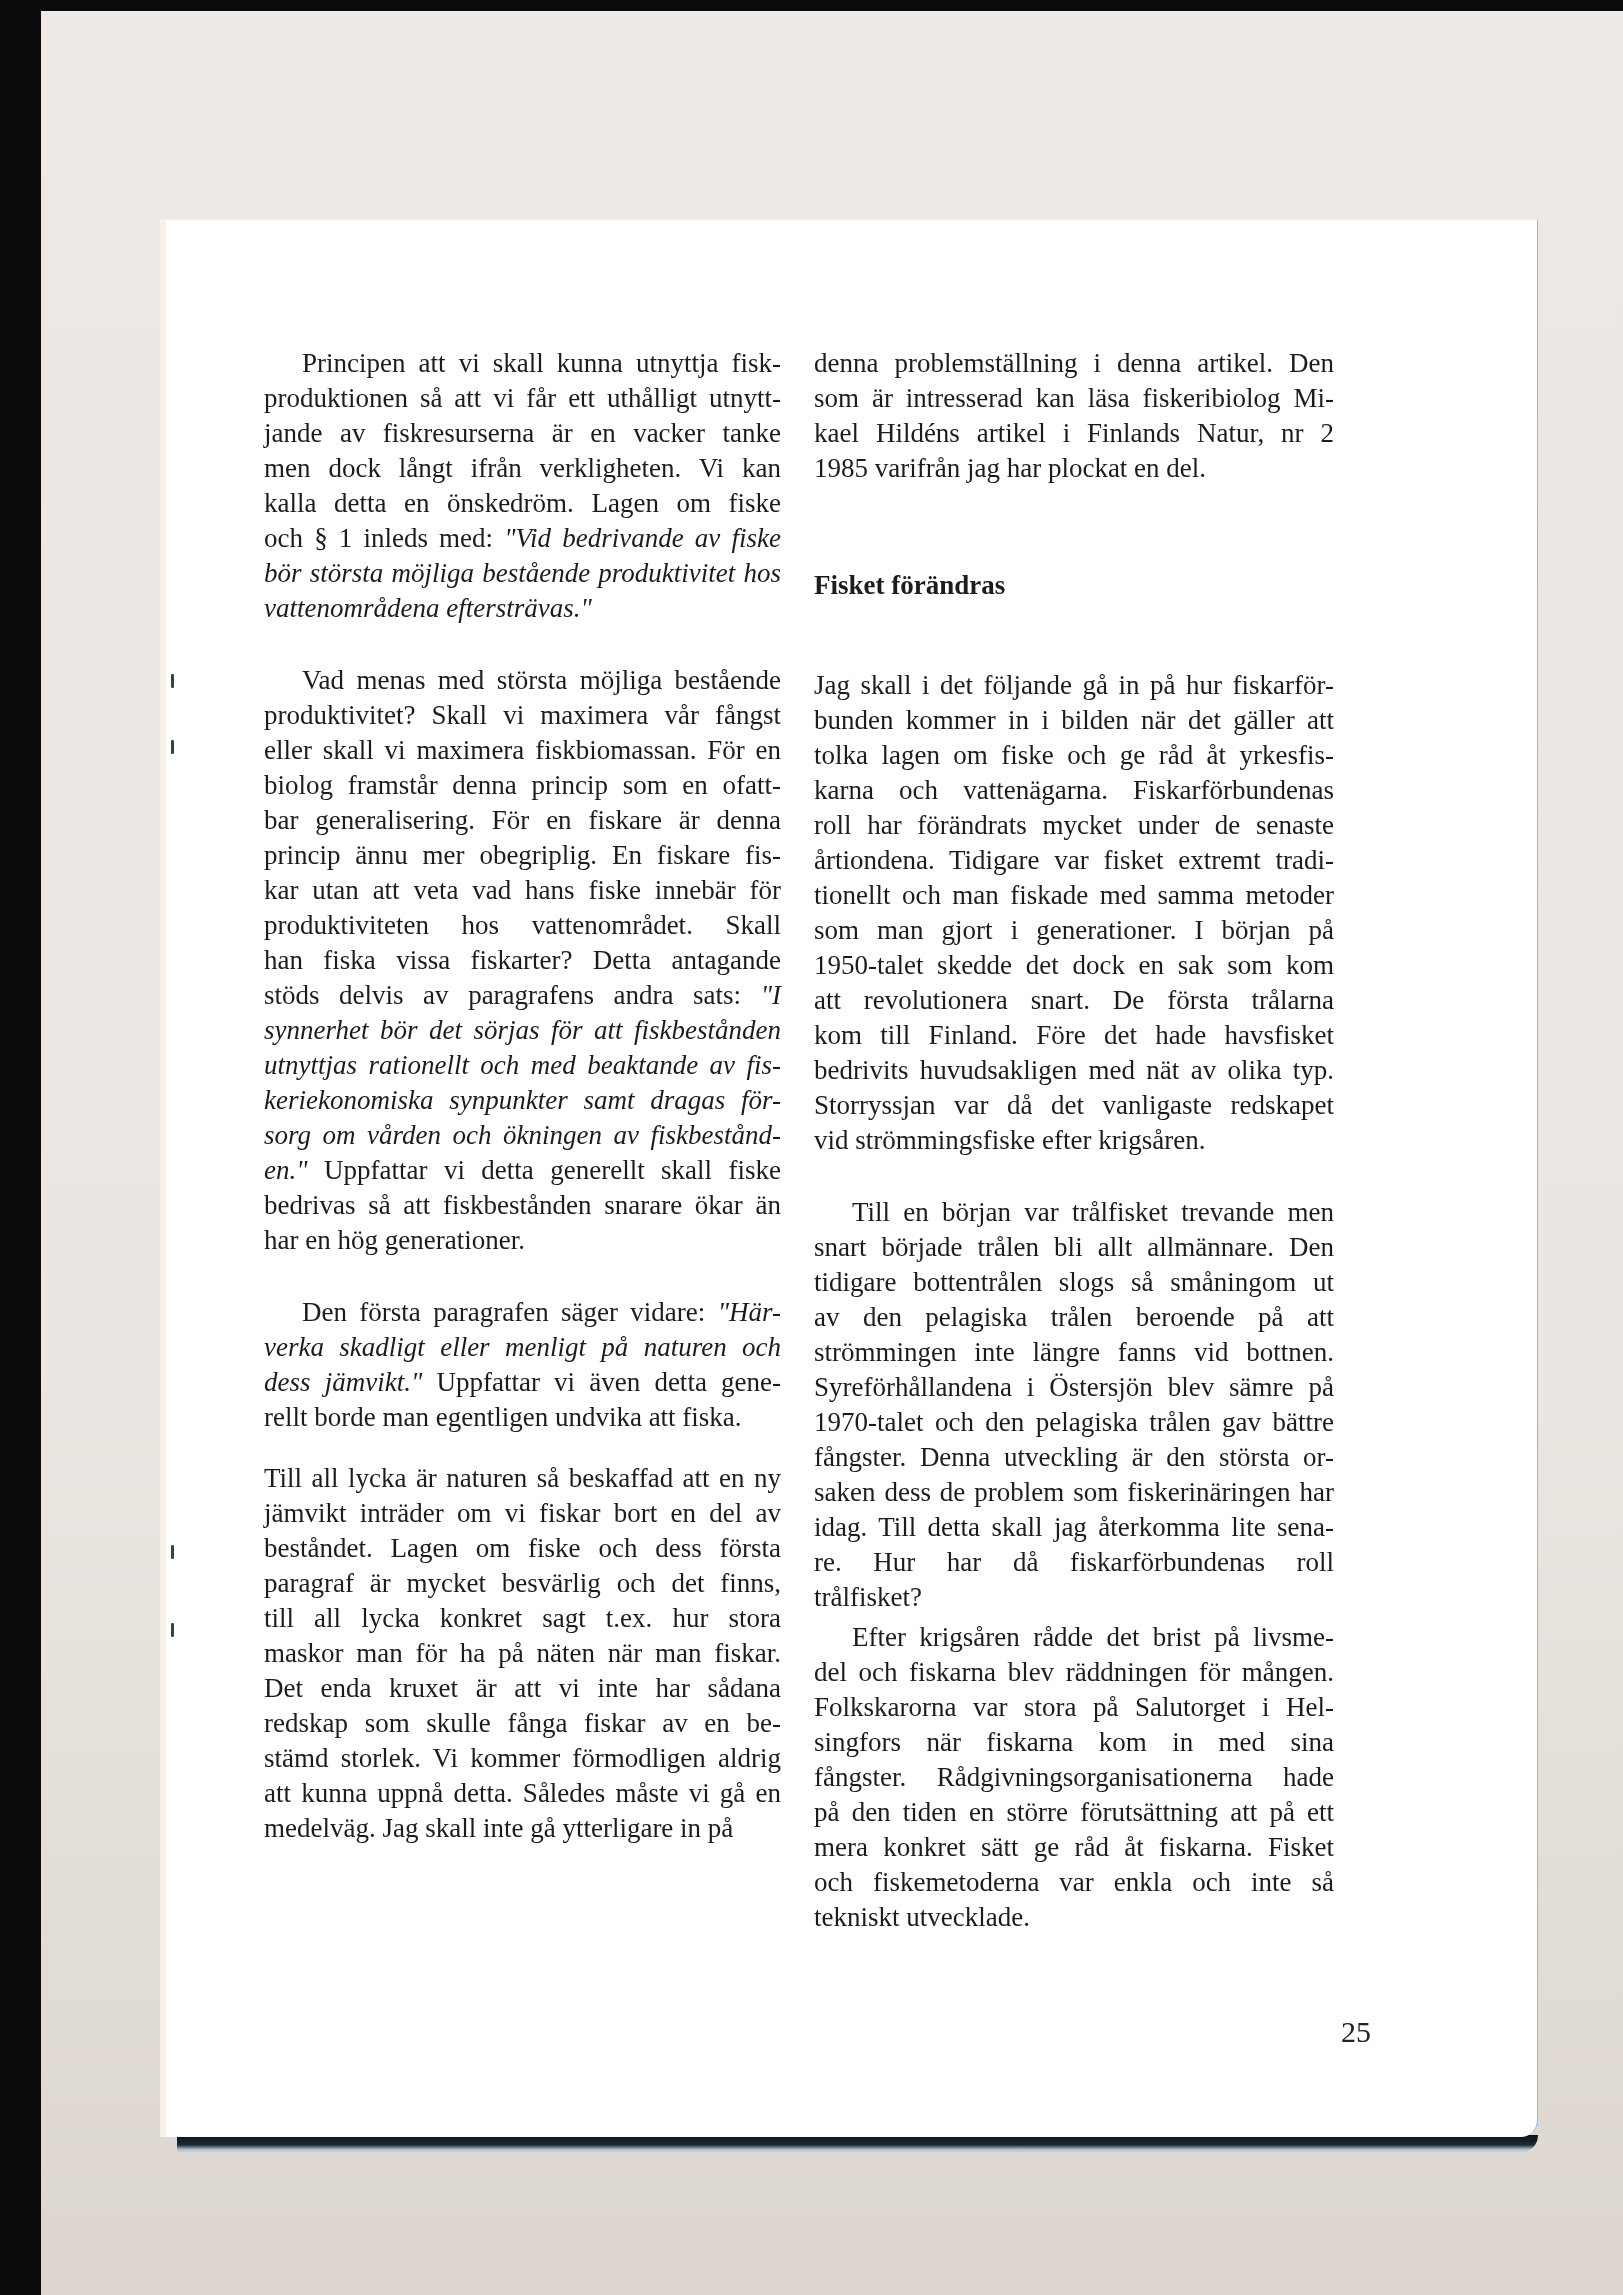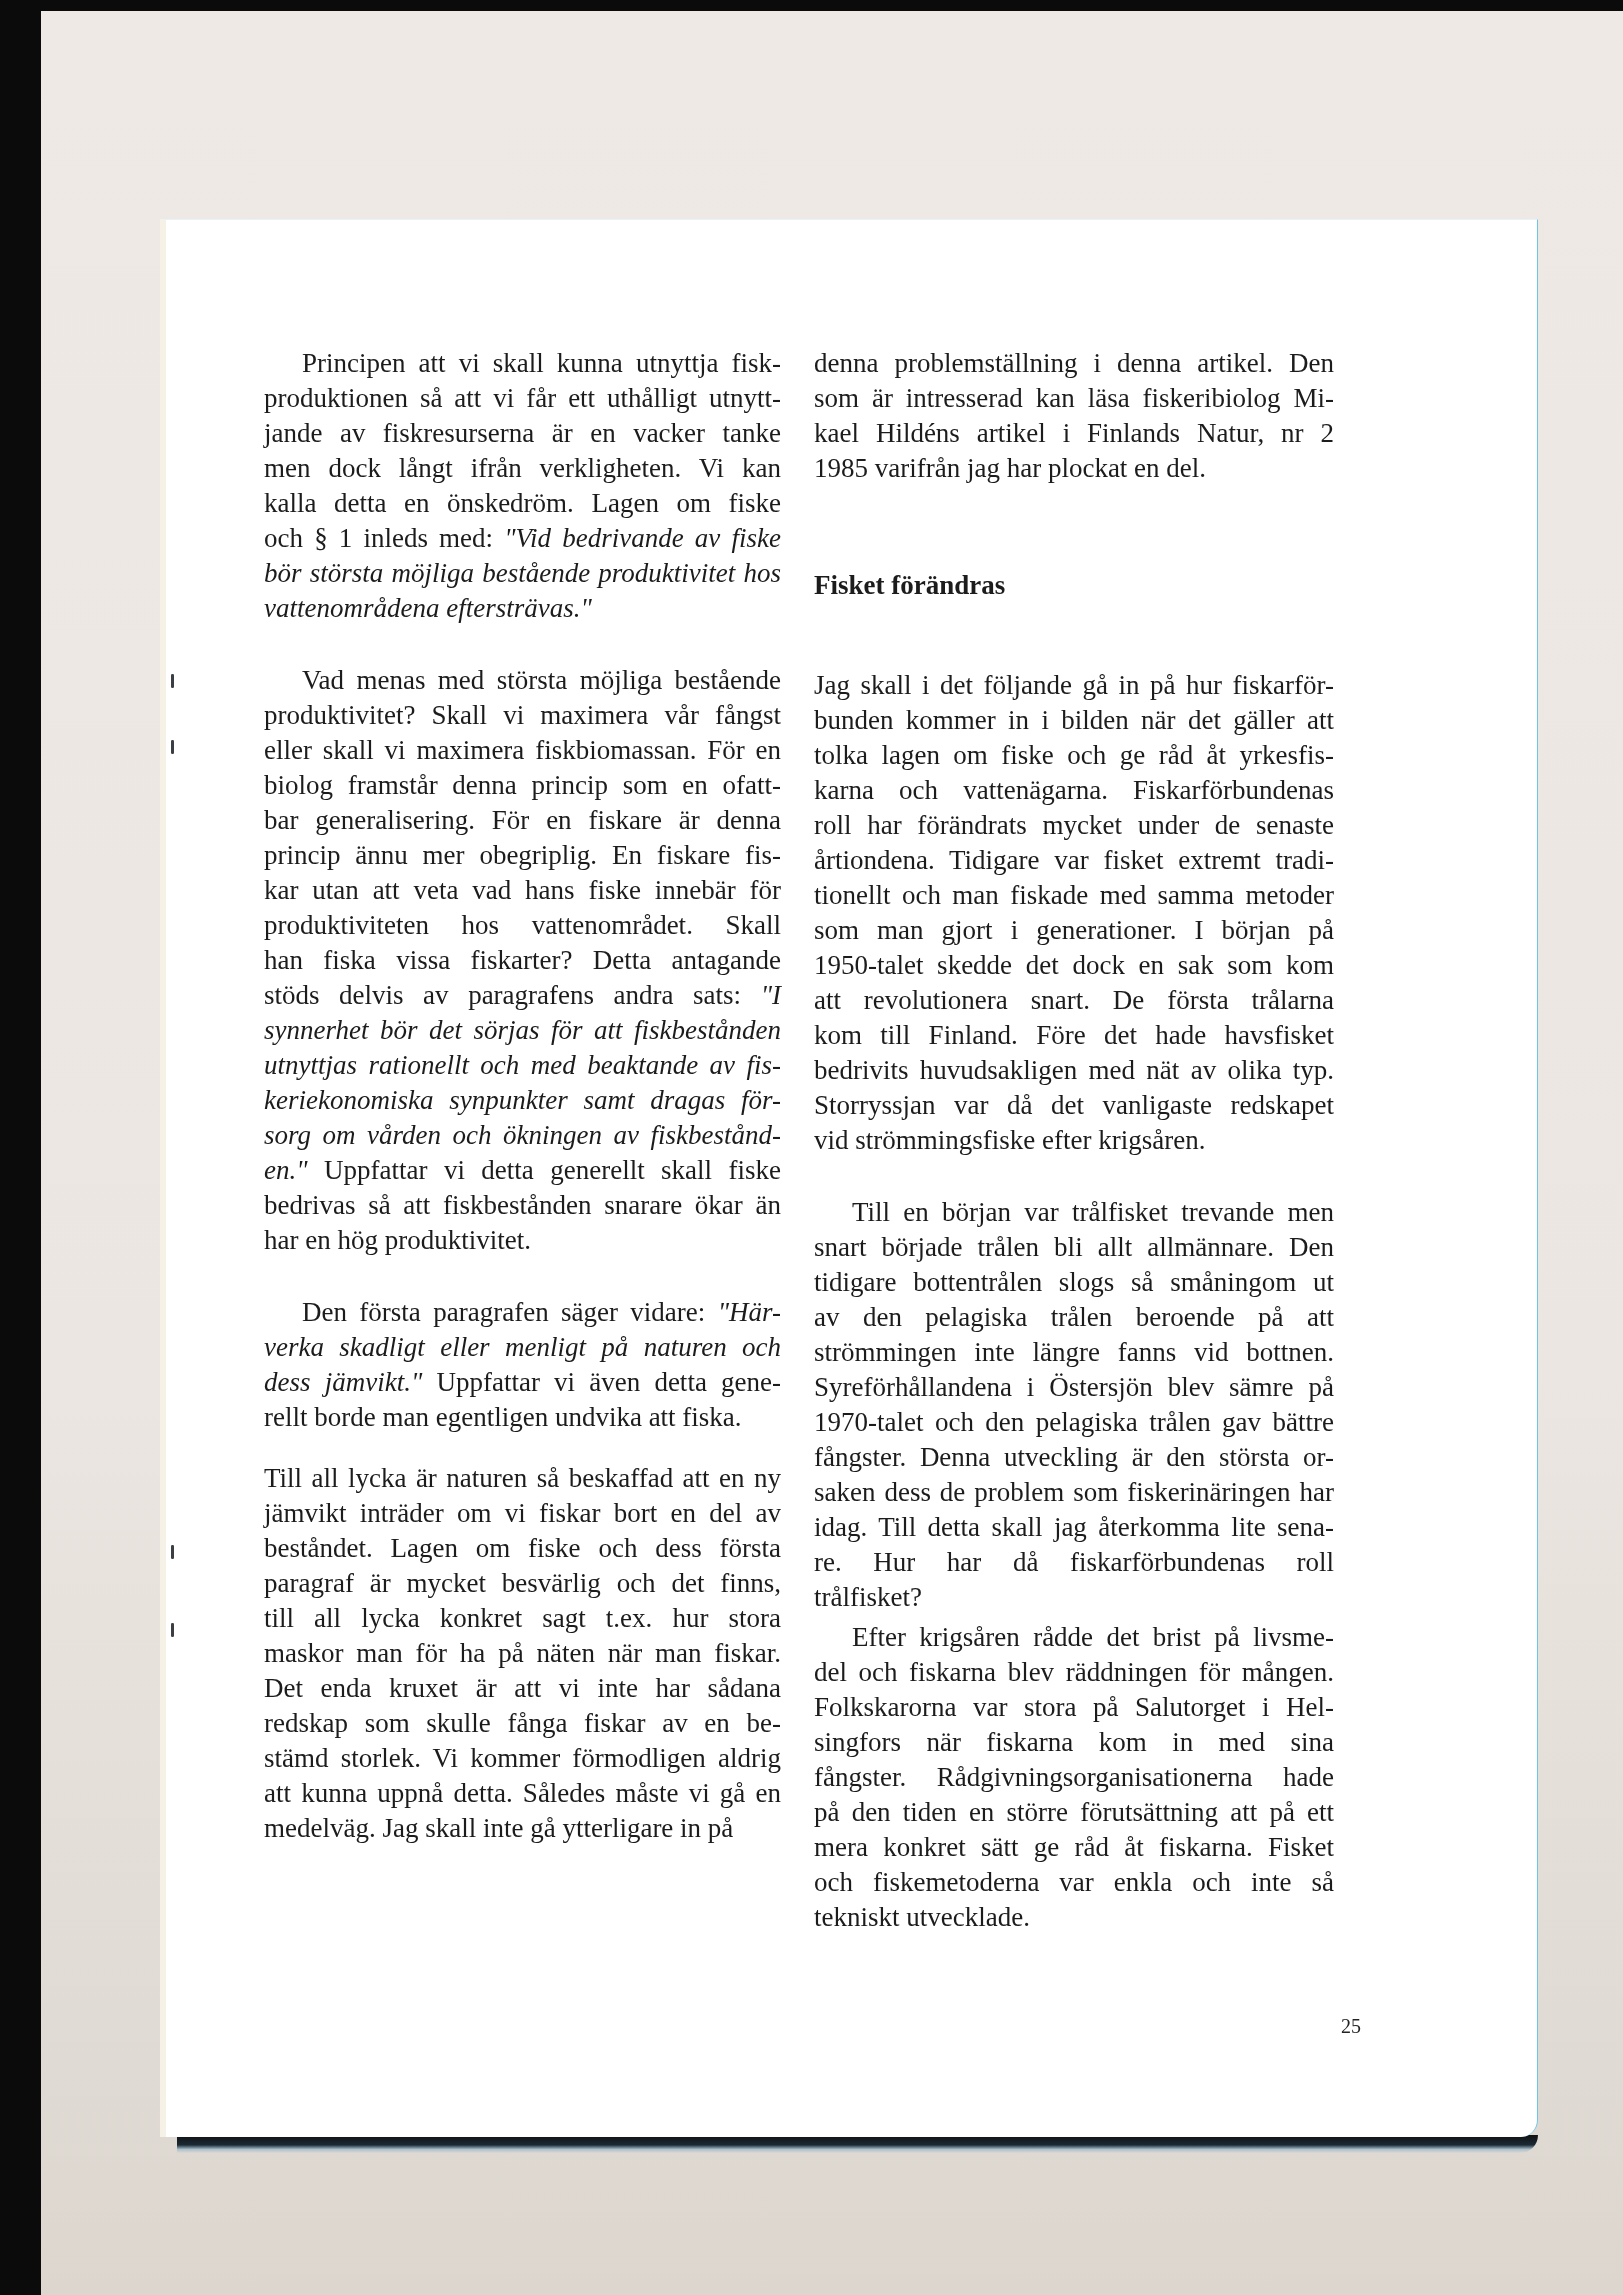--- a/index.html
+++ b/index.html
@@ -47,21 +47,21 @@
   .para { margin: 0; }
   .line { display: block; text-align: justify; text-align-last: justify; white-space: nowrap; }
   .line.last { text-align-last: left; }
   .line.indent { padding-left: 38px; }
   em { font-style: italic; }
   .heading {
     font-weight: bold; font-size: 27px; line-height: 35px; color: #1c1c1c;
     margin: 82px 0 65px 0;
   }
   .page-number {
-    position: absolute; left: 1341px; top: 2015px; font-size: 20px; color: #222;
+    position: absolute; left: 1341px; top: 2015px; font-size: 30px; color: #222;
   }
 </style>
 </head>
 <body>
 
 <div class="scanner-top"></div>
 <div class="mat"></div>
 <div class="scanner-left"></div>
 <div class="page-shadow"></div>
 
@@ -92,21 +92,21 @@
       <span class="line"><span>kar utan att veta vad hans fiske innebär för</span></span>
       <span class="line"><span>produktiviteten hos vattenområdet. Skall</span></span>
       <span class="line"><span>han fiska vissa fiskarter? Detta antagande</span></span>
       <span class="line"><span>stöds delvis av paragrafens andra sats: </span><em>"I</em></span>
       <span class="line"><em>synnerhet bör det sörjas för att fiskbestånden</em></span>
       <span class="line"><em>utnyttjas rationellt och med beaktande av fis-</em></span>
       <span class="line"><em>keriekonomiska synpunkter samt dragas för-</em></span>
       <span class="line"><em>sorg om vården och ökningen av fiskbestånd-</em></span>
       <span class="line"><em>en."</em><span> Uppfattar vi detta generellt skall fiske</span></span>
       <span class="line"><span>bedrivas så att fiskbestånden snarare ökar än</span></span>
-      <span class="line last"><span>har en hög produktivitet.</span></span>
+      <span class="line last"><span>har en hög generationer.</span></span>
     </div>
     <div class="para" style="margin-top: 37px;">
       <span class="line indent"><span>Den första paragrafen säger vidare: </span><em>"Här-</em></span>
       <span class="line"><em>verka skadligt eller menligt på naturen och</em></span>
       <span class="line"><em>dess jämvikt."</em><span> Uppfattar vi även detta gene-</span></span>
       <span class="line last"><span>rellt borde man egentligen undvika att fiska.</span></span>
     </div>
     <div class="para" style="margin-top: 26px;">
       <span class="line"><span>Till all lycka är naturen så beskaffad att en ny</span></span>
       <span class="line"><span>jämvikt inträder om vi fiskar bort en del av</span></span>

